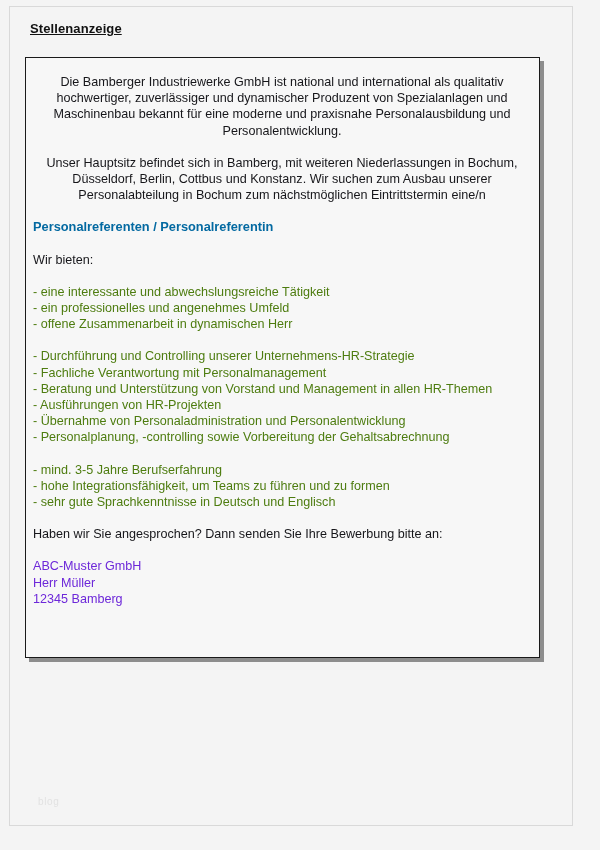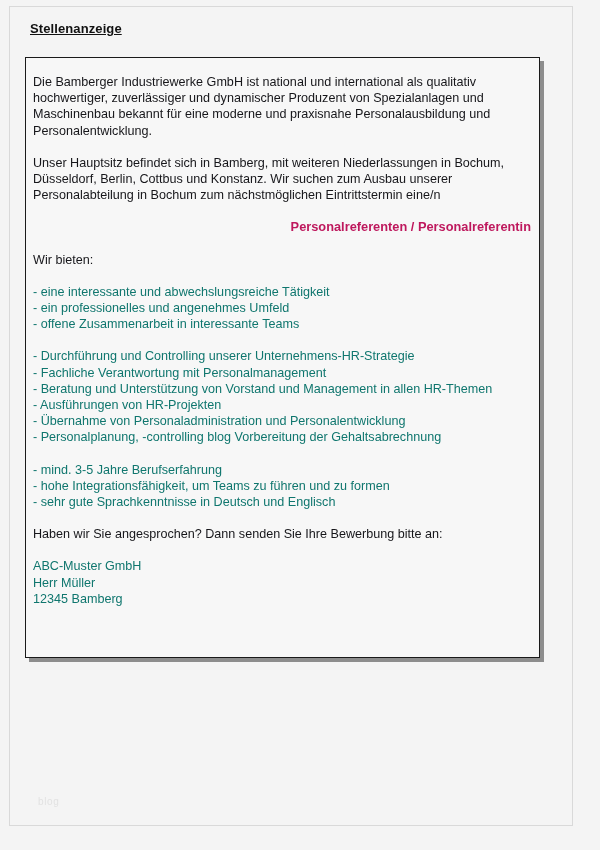--- a/index.html
+++ b/index.html
@@ -58,48 +58,49 @@
   }
   .blk {
     font-size: 12.6px;
     line-height: 16.2px;
     color: #16161a;
     margin: 0;
     white-space: pre-wrap;
   }
   .para {
     margin-bottom: 16px;
+    text-align: center;
   }
   .job-title {
     font-size: 12.8px;
     line-height: 16.2px;
     font-weight: bold;
-    color: #be185d;
-    text-align: right;
+    color: #0369a1;
+    text-align: left;
     margin: 0 0 16px 0;
   }
   .section-head {
     margin-bottom: 16px;
   }
   .list {
     margin: 0 0 16px 0;
   }
   .list .li {
     font-size: 12.6px;
     line-height: 16.2px;
-    color: #0f766e;
+    color: #4d7c0f;
     white-space: pre-wrap;
   }
   .addr {
     margin-bottom: 0;
   }
   .addr .li {
     font-size: 12.6px;
     line-height: 16.2px;
-    color: #0f766e;
+    color: #6d28d9;
   }
   .watermark {
     position: absolute;
     left: 38px;
     top: 796px;
     font-size: 10px;
     color: #e2e2e2;
     letter-spacing: 0.6px;
     user-select: none;
   }
@@ -120,31 +121,31 @@
 
       <p class="blk para">Unser Hauptsitz befindet sich in Bamberg, mit weiteren Niederlassungen in Bochum, Düsseldorf, Berlin, Cottbus und Konstanz. Wir suchen zum Ausbau unserer Personalabteilung in Bochum zum nächstmöglichen Eintrittstermin eine/n</p>
 
       <p class="job-title">Personalreferenten / Personalreferentin</p>
 
       <p class="blk section-head">Wir bieten:</p>
 
       <div class="list">
         <div class="li">- eine interessante und abwechslungsreiche Tätigkeit</div>
         <div class="li">- ein professionelles und angenehmes Umfeld</div>
-        <div class="li">- offene Zusammenarbeit in interessante Teams</div>
+        <div class="li">- offene Zusammenarbeit in dynamischen Herr</div>
       </div>
 
 
       <div class="list">
         <div class="li">- Durchführung und Controlling unserer Unternehmens-HR-Strategie</div>
         <div class="li">- Fachliche Verantwortung mit Personalmanagement</div>
         <div class="li">- Beratung und Unterstützung von Vorstand und Management in allen HR-Themen</div>
         <div class="li">- Ausführungen von HR-Projekten</div>
         <div class="li">- Übernahme von Personaladministration und Personalentwicklung</div>
-        <div class="li">- Personalplanung, -controlling blog Vorbereitung der Gehaltsabrechnung</div>
+        <div class="li">- Personalplanung, -controlling sowie Vorbereitung der Gehaltsabrechnung</div>
       </div>
 
 
       <div class="list">
         <div class="li">- mind. 3-5 Jahre Berufserfahrung</div>
         <div class="li">- hohe Integrationsfähigkeit, um Teams zu führen und zu formen</div>
         <div class="li">- sehr gute Sprachkenntnisse in Deutsch und Englisch</div>
       </div>
 
       <p class="blk section-head">Haben wir Sie angesprochen? Dann senden Sie Ihre Bewerbung bitte an:</p>

